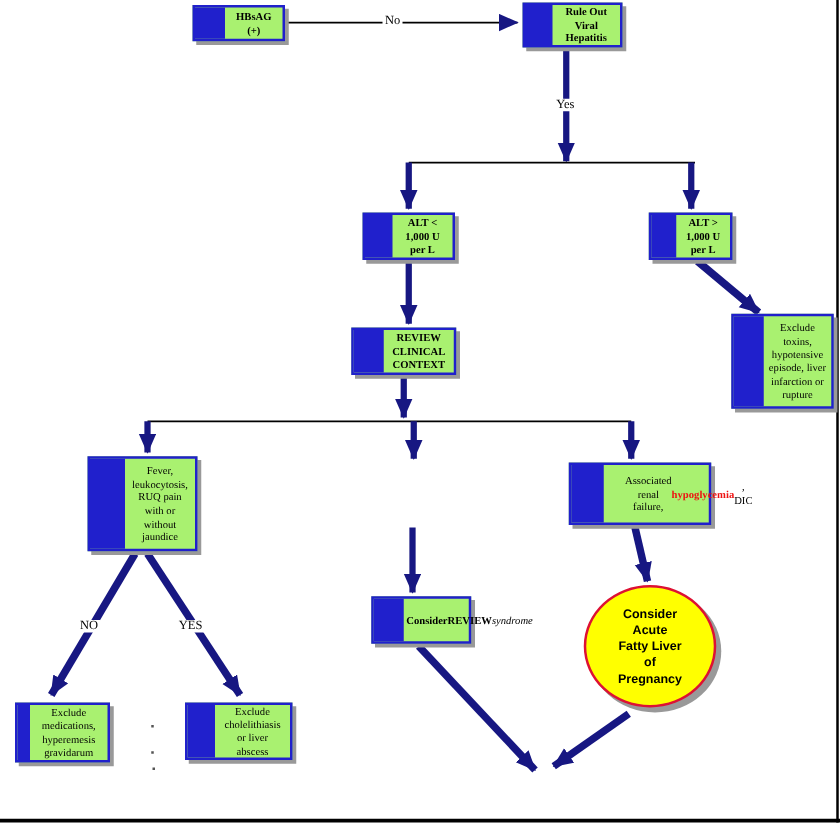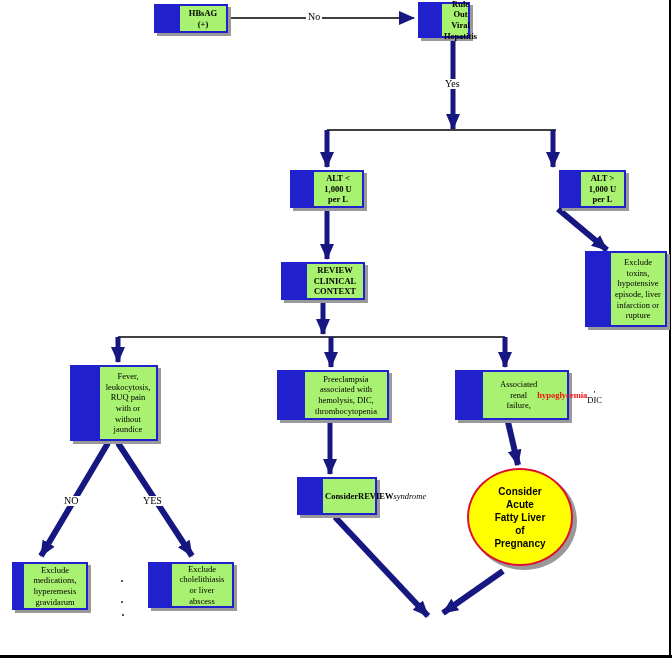--- a/index.html
+++ b/index.html
@@ -69,35 +69,35 @@
     <line x1="0" y1="656.5" x2="672" y2="656.5" stroke="#000" stroke-width="3"></line>
     <line x1="670" y1="0" x2="670" y2="658" stroke="#000" stroke-width="2"></line>
   </svg>
 
   <div class="node bold" style="left:154px;top:4px;width:74px;height:29px;">
     <div class="strip" style="width:24px;"></div>
     <div class="node-text">HBsAG
 (+)</div>
   </div>
 
-  <div class="node bold" style="left:418px;top:2px;width:52px;height:36px;align-items:center;">
+  <div class="node bold" style="left:418px;top:2px;width:80px;height:36px;align-items:center;">
     <div class="strip" style="width:22px;"></div>
     <div class="node-text">Rule Out
 Viral
 Hepatitis</div>
   </div>
 
   <div class="node bold" style="left:290px;top:170px;width:74px;height:38px;">
     <div class="strip" style="width:22px;"></div>
     <div class="node-text">ALT &lt;
 1,000 U
 per L</div>
   </div>
 
-  <div class="node bold" style="left:519px;top:170px;width:67px;height:38px;margin-left:40px;">
+  <div class="node bold" style="left:519px;top:170px;width:67px;height:38px;">
     <div class="strip" style="width:20px;"></div>
     <div class="node-text">ALT &gt;
 1,000 U
 per L</div>
   </div>
 
   <div class="node" style="left:585px;top:251px;width:82px;height:76px;">
     <div class="strip" style="width:24px;"></div>
     <div class="node-text">Exclude
 toxins,
@@ -117,27 +117,20 @@
   <div class="node" style="left:70px;top:365px;width:88px;height:76px;">
     <div class="strip" style="width:28px;"></div>
     <div class="node-text">Fever,
 leukocytosis,
 RUQ pain
 with or
 without
 jaundice</div>
   </div>
 
-  <div class="node" style="left:277px;top:370px;width:112px;height:50px;">
-    <div class="strip" style="width:26px;"></div>
-    <div class="node-text">Preeclampsia
-associated with
-hemolysis, DIC,
-thrombocytopenia</div>
-  </div>
 
   <div class="node" style="left:455px;top:370px;width:114px;height:50px;gap:15px;">
     <div class="strip" style="width:26px;"></div>
     <div class="node-text"><span>Associated
 renal failure,
 </span><span class="hl">hypoglycemia</span><span> ,
 DIC</span></div>
   </div>
 
   <div class="node" style="left:297px;top:477px;width:80px;height:38px;">

